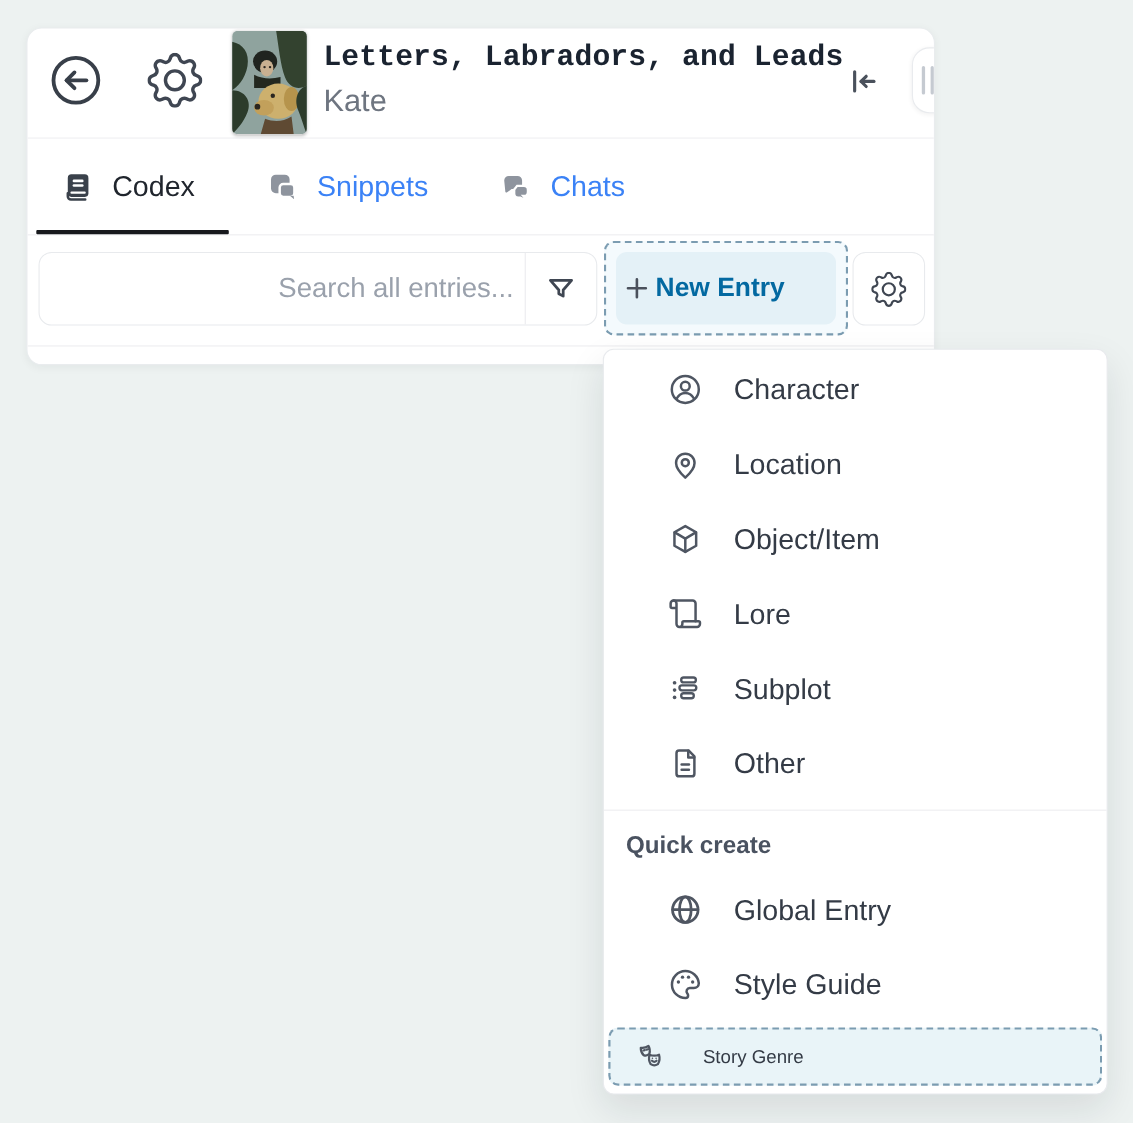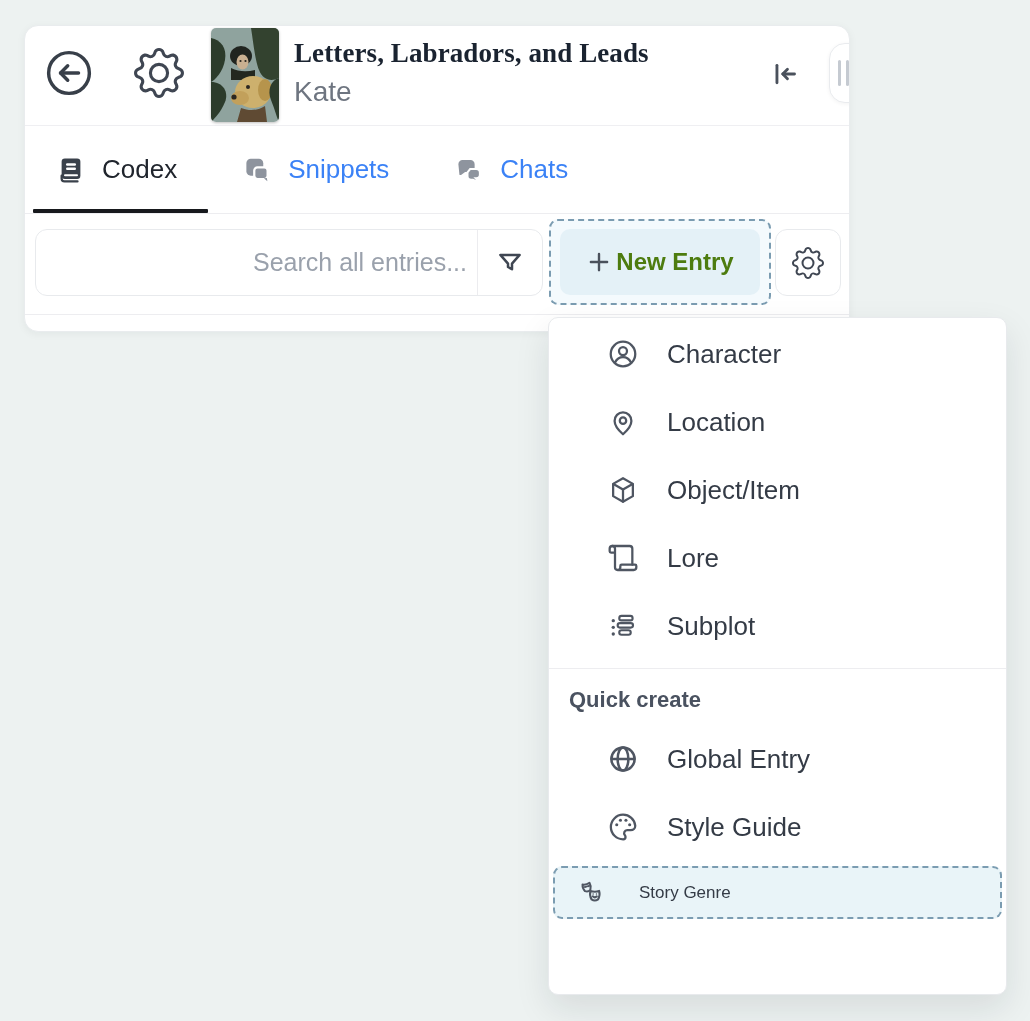--- a/index.html
+++ b/index.html
@@ -17,21 +17,21 @@
   }
   
   .hdr{position:relative;height:99px;border-bottom:1px solid #efeff2;}
   .icon-btn{position:absolute;display:flex;align-items:center;justify-content:center;
     background:none;border:none;padding:0;cursor:pointer;color:#383f49;}
   .hdr-back{left:18px;top:21px;width:52px;height:52px;}
   .hdr-gear{left:108px;top:21px;width:52px;height:52px;}
   .cover{position:absolute;left:186px;top:2px;width:68px;height:94px;border-radius:5px;
     overflow:hidden;box-shadow:0 1px 3px rgba(0,0,0,.25);}
   .title-wrap{position:absolute;left:269px;top:11px;}
-  .novel-title{font-family:Liberation Serif, serif;font-weight:700;font-size:27px;
+  .novel-title{font-family:Liberation Mono, monospace;font-weight:700;font-size:27px;
     color:#1a2330;line-height:1.2;letter-spacing:.1px;}
   .novel-sub{font-size:28px;color:#6e7580;margin-top:7px;}
   .hdr-collapse{left:740px;top:29px;width:38px;height:38px;color:#4a515c;}
   .grip{position:absolute;left:804px;top:17px;width:46px;height:60px;background:#fff;
     border:1px solid #e9ebee;border-radius:16px;box-shadow:0 1px 4px rgba(0,0,0,.05);
     display:flex;align-items:center;justify-content:flex-start;gap:5px;padding-left:8px;
     box-sizing:border-box;cursor:grab;}
   .grip i{display:block;width:3px;height:26px;border-radius:2px;background:#c5cad1;}
   
   .tabs{position:relative;height:88px;border-bottom:1px solid #ededf0;
@@ -51,22 +51,22 @@
     padding:0 10px 0 22px;font-size:25px;color:#3a414d;font-family:inherit;text-align:right;}
   .search-box input::placeholder{color:#9aa1ac;}
   .search-sep{width:1px;background:#ececef;}
   .filter-btn{width:64px;display:flex;align-items:center;justify-content:center;
     background:none;border:none;cursor:pointer;color:#3f4652;}
   .annot{border:2px dashed #7b9cb1;border-radius:9px;box-sizing:border-box;
     background:rgba(213,236,246,.25);}
   .new-entry-ring{position:absolute;left:524px;top:5px;width:222px;height:86px;}
   .new-entry-btn{position:absolute;left:9px;top:8px;width:200px;height:66px;
     background:#e4f1f7;border:none;border-radius:10px;display:flex;align-items:center;
-    justify-content:center;gap:4px;cursor:pointer;font-family:inherit;
-    font-size:24px;font-weight:700;color:#4d7c0f;}
+    justify-content:flex-start;gap:4px;cursor:pointer;font-family:inherit;
+    font-size:24px;font-weight:700;color:#0369a1;}
   .codex-gear-btn{position:absolute;left:750px;top:15px;width:66px;height:67px;
     background:#fff;border:1px solid #e8eaed;border-radius:12px;display:flex;
     align-items:center;justify-content:center;cursor:pointer;color:#3f4652;}
   
   .dropdown{position:absolute;left:548px;top:317px;width:459px;height:678px;
     background:#fff;border:1px solid #e8eaed;border-radius:10px;box-sizing:border-box;
     box-shadow:0 14px 34px rgba(20,30,40,.10);z-index:5;padding-top:2px;}
   .menu-item{height:68px;display:flex;align-items:center;gap:28px;padding-left:30px;
     font-size:26px;color:#343b46;cursor:pointer;margin-left:28px;}
   .mi-icon{width:32px;height:32px;display:flex;align-items:center;justify-content:center;
@@ -252,20 +252,31 @@
         <circle cx="4.7" cy="13" r="1.25" fill="currentColor" stroke="none"></circle>
         <circle cx="4.7" cy="18" r="1.25" fill="currentColor" stroke="none"></circle>
         <rect x="9.2" y="4.4" width="10" height="3.4" rx="1.7"></rect>
         <rect x="8" y="9.8" width="11.5" height="3.4" rx="1.7"></rect>
         <rect x="9.2" y="15.2" width="8.6" height="3.4" rx="1.7"></rect>
       </svg>
     </span>
     <span>Subplot</span>
   </div>
 
+  <div class="menu-item">
+    <span class="mi-icon">
+      <svg width="32" height="32" viewBox="0 0 24 24" fill="none" stroke="currentColor" stroke-width="1.7" stroke-linecap="round" stroke-linejoin="round">
+        <path d="M7.8 3.2h6.4l4 4V19a1.8 1.8 0 0 1-1.8 1.8H7.8A1.8 1.8 0 0 1 6 19V5a1.8 1.8 0 0 1 1.8-1.8z"></path>
+        <path d="M14 3.4V8h4.1"></path>
+          <path d="M9.5 12.8h5"></path>
+          <path d="M9.5 16.3h5"></path>
+      </svg>
+    </span>
+    <span>Other</span>
+  </div>
 
   <div class="menu-divider"></div>
 
   <div class="menu-section-label">Quick create</div>
 
   <div class="menu-item">
     <span class="mi-icon">
       <svg width="32" height="32" viewBox="0 0 24 24" fill="none" stroke="currentColor" stroke-width="1.9" stroke-linecap="round">
         <circle cx="12" cy="12" r="8.7"></circle>
           <path d="M3.5 12h17"></path>

